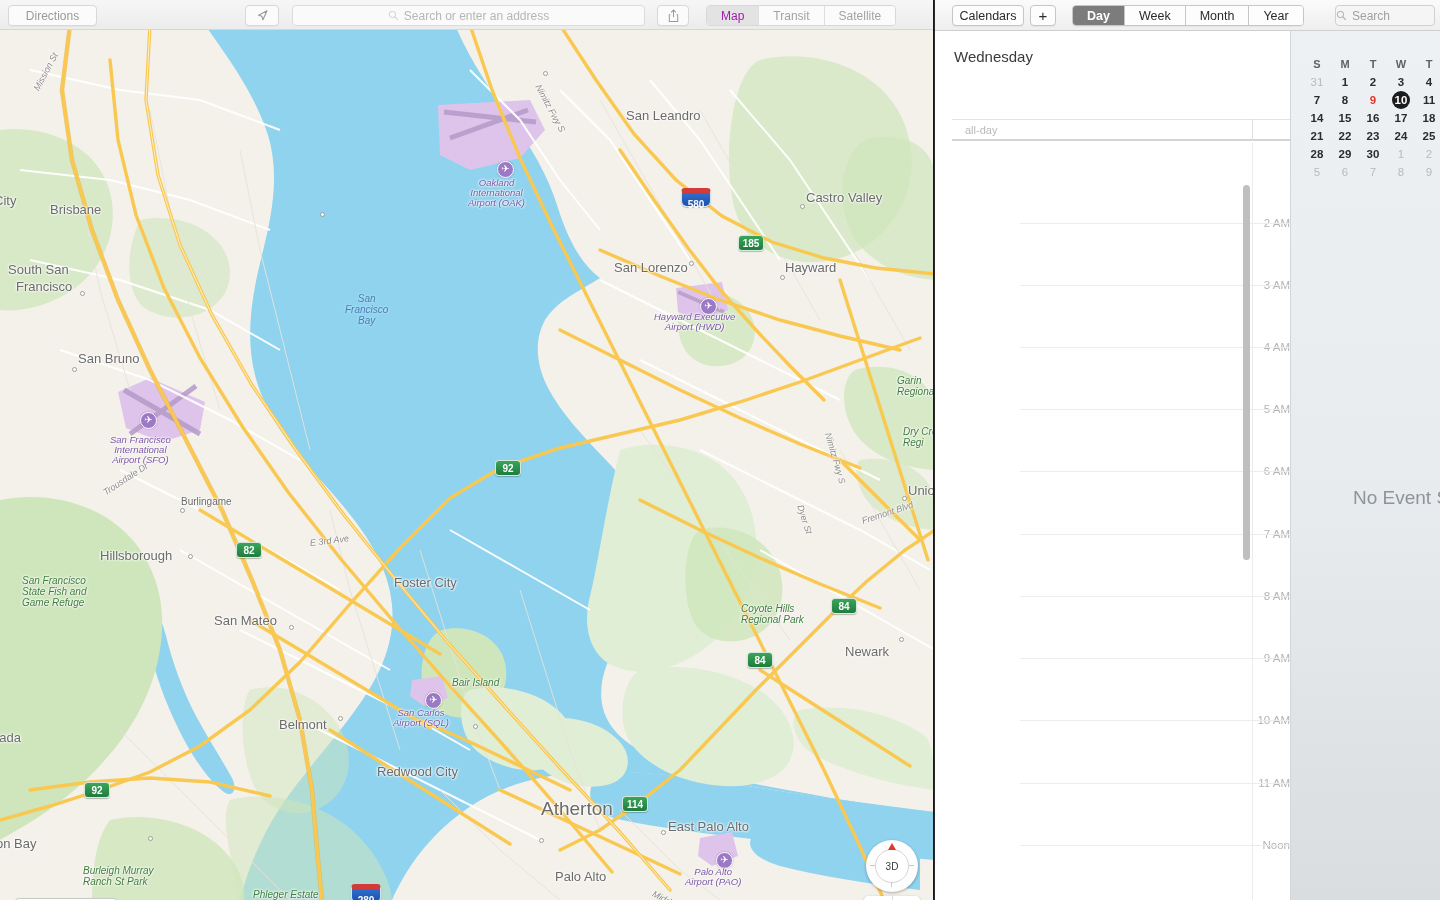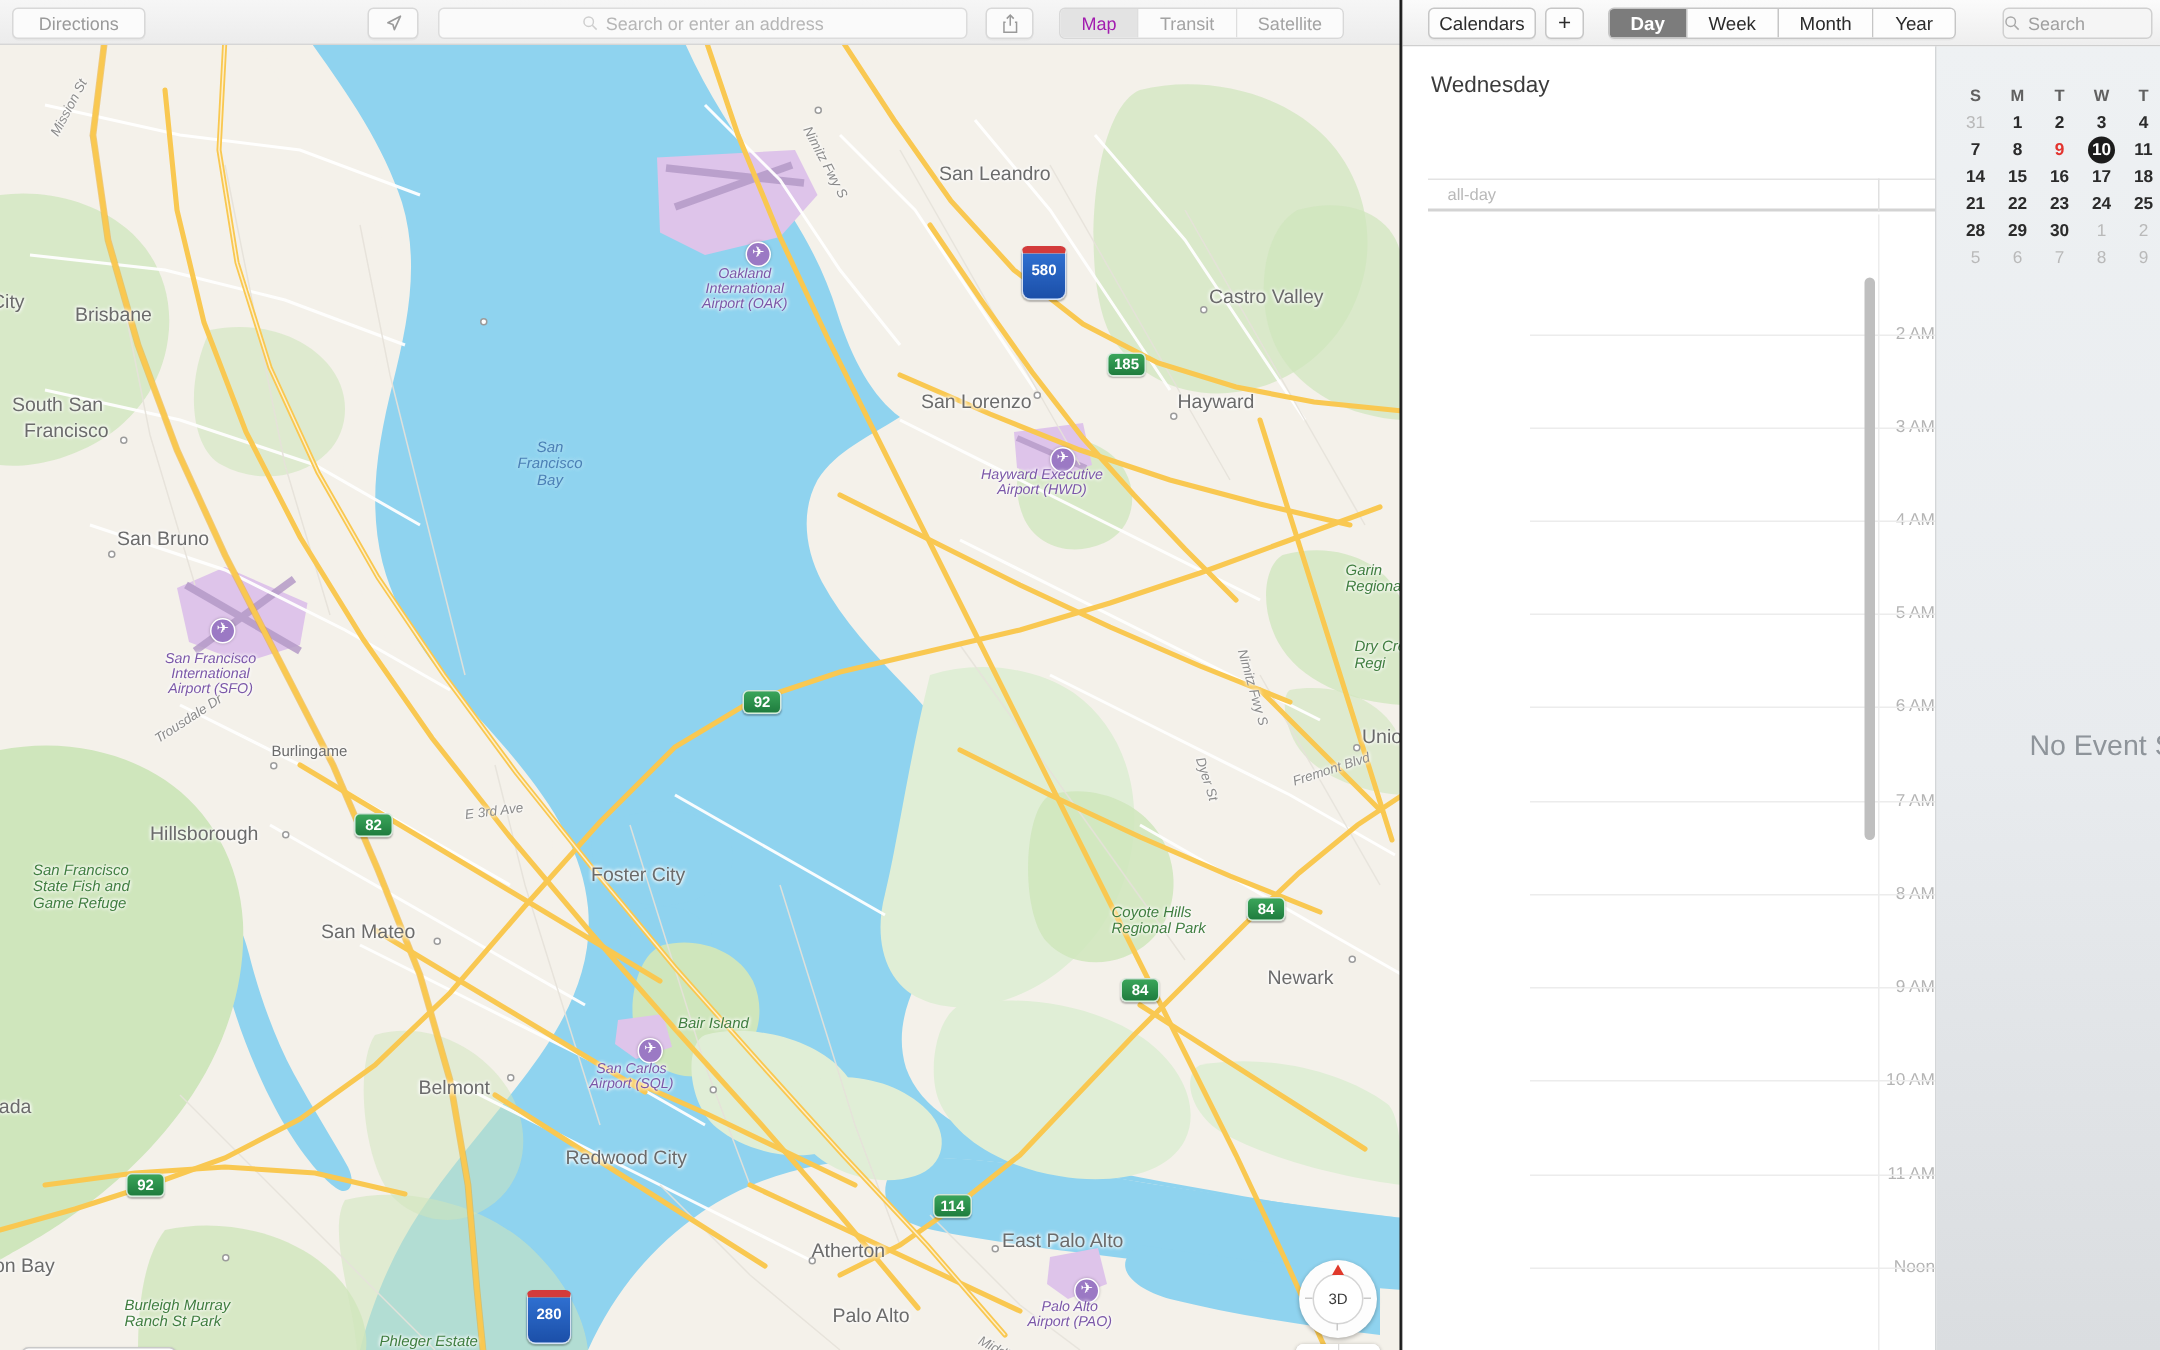--- a/index.html
+++ b/index.html
@@ -83,22 +83,22 @@
     box-shadow: 0 0 2px rgba(0,0,0,.25);
   }
   
   .shield {
     position: absolute; font-size: 10px; font-weight: bold; color: #fff;
     text-align: center; line-height: 15px; height: 16px; border-radius: 4px;
     box-shadow: 0 1px 1px rgba(0,0,0,.25); border: 1px solid rgba(255,255,255,.8);
   }
   .shield.state { background: linear-gradient(#3aa55a, #1f7c3e); min-width: 26px; padding: 0 3px; }
   .shield.interstate {
-    background: linear-gradient(#2f6fd0, #1b4fa8); width: 30px; height: 36px; line-height: 24px;
-    border-radius: 4px 4px 6px 6px; border-top: 5px solid #d33b3b;
+    background: linear-gradient(#2f6fd0, #1b4fa8); width: 30px; height: 19px; line-height: 24px;
+    border-radius: 4px 4px 6px 6px; border-top: 5px solid #d33b3b; margin-top: 24px;
   }
 
   
   #show-select {
     position: absolute; left: 14px; top: 868px; width: 104px; height: 21px;
     background: #fefefe; border: 1px solid #c9c9c9; border-radius: 5px;
     display: flex; align-items: center; font-size: 12px; color: #2d2d2d;
     padding: 0 6px; box-shadow: 0 1px 2px rgba(0,0,0,.18);
   }
 
@@ -518,21 +518,21 @@
           <div class="map-label lbl-city" style="left: 50px; top: 172px; font-size: 13px;">Brisbane</div>
           <div class="map-label lbl-city" style="left: 8px; top: 232px; font-size: 13px;">South San</div>
           <div class="map-label lbl-city" style="left: 16px; top: 249px; font-size: 13px;">Francisco</div>
           <div class="map-label lbl-city" style="left: 78px; top: 321px; font-size: 13px;">San Bruno</div>
           <div class="map-label lbl-city" style="left: 181px; top: 466px; font-size: 10px;">Burlingame</div>
           <div class="map-label lbl-city" style="left: 100px; top: 518px; font-size: 13px;">Hillsborough</div>
           <div class="map-label lbl-city" style="left: 214px; top: 583px; font-size: 13px;">San Mateo</div>
           <div class="map-label lbl-city" style="left: 394px; top: 545px; font-size: 13px;">Foster City</div>
           <div class="map-label lbl-city" style="left: 279px; top: 687px; font-size: 13px;">Belmont</div>
           <div class="map-label lbl-city" style="left: 377px; top: 734px; font-size: 13px;">Redwood City</div>
-          <div class="map-label lbl-city" style="left: 541px; top: 796px; font-size: 13px;">Atherton</div>
+          <div class="map-label lbl-city" style="left: 541px; top: 768px; font-size: 19px;">Atherton</div>
           <div class="map-label lbl-city" style="left: 555px; top: 839px; font-size: 13px;">Palo Alto</div>
           <div class="map-label lbl-city" style="left: 668px; top: 789px; font-size: 13px;">East Palo Alto</div>
           <div class="map-label lbl-city" style="left: -4px; top: 806px; font-size: 13px;">on Bay</div>
           <div class="map-label lbl-city" style="left: -8px; top: 700px; font-size: 13px;">nada</div>
           <div class="map-label lbl-city" style="left: 626px; top: 78px; font-size: 13px;">San Leandro</div>
           <div class="map-label lbl-city" style="left: 806px; top: 160px; font-size: 13px;">Castro Valley</div>
           <div class="map-label lbl-city" style="left: 614px; top: 230px; font-size: 13px;">San Lorenzo</div>
           <div class="map-label lbl-city" style="left: 785px; top: 230px; font-size: 13px;">Hayward</div>
           <div class="map-label lbl-city" style="left: 845px; top: 614px; font-size: 13px;">Newark</div>
           <div class="map-label lbl-city" style="left: 908px; top: 453px; font-size: 13px;">Unio</div>

